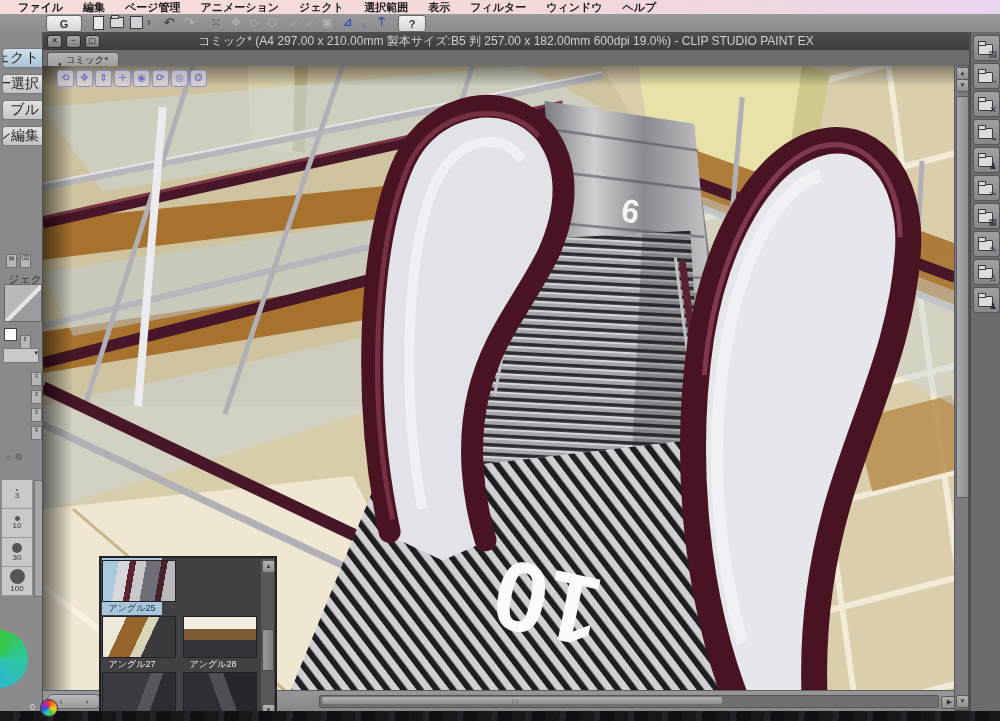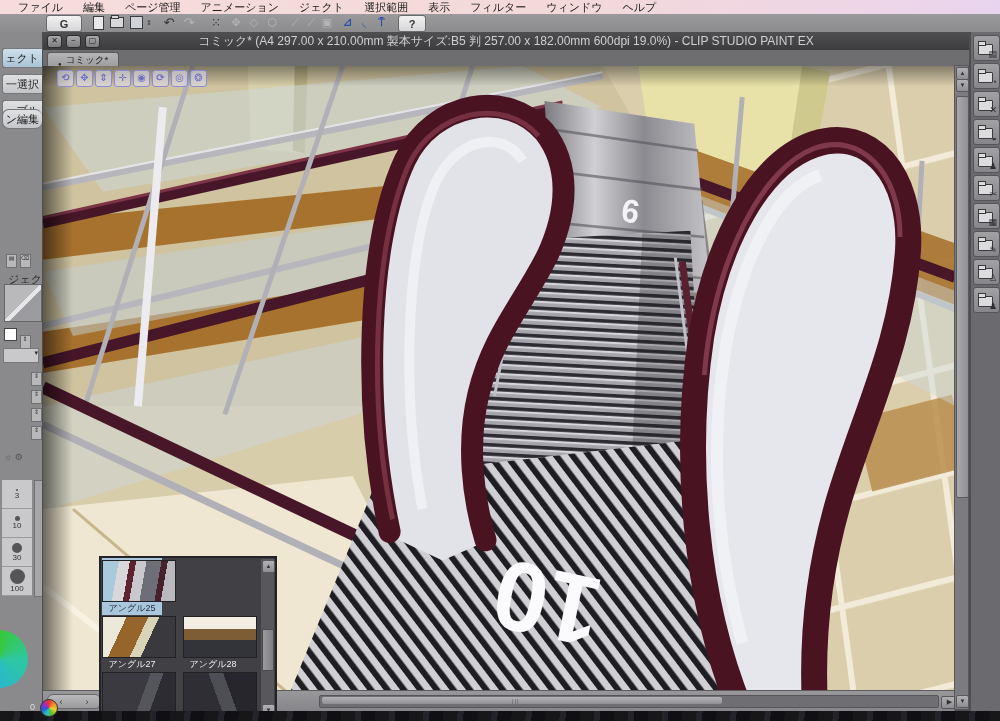--- a/index.html
+++ b/index.html
@@ -3,38 +3,38 @@
 <meta charset="utf-8">
 <style>
   html,body{margin:0;padding:0;background:#222;}
   #screen{position:relative;width:1000px;height:721px;overflow:hidden;
     font-family:"Liberation Sans","DejaVu Sans",sans-serif;
     background:#7d7d80;-webkit-font-smoothing:antialiased;}
   .abs{position:absolute;}
   
   #menubar{left:0;top:0;width:1000px;height:14px;
     background:linear-gradient(90deg,#f6dcda 0%,#f3d9d9 55%,#eed6e6 85%,#e9d4ef 100%);
-    display:flex;align-items:center;padding-left:8px;box-sizing:border-box;}
+    display:flex;align-items:center;padding-left:8px;box-sizing:border-box;font-weight:bold;}
   #menubar span{font-size:11px;color:#1c1c1c;padding:0 10px;white-space:nowrap;cursor:default;}
   
   #cmdbar{left:0;top:14px;width:1000px;height:18px;
     background:linear-gradient(#9a9a9c,#8c8c8e);border-bottom:1px solid #5f5f61;}
   .tbtn{position:absolute;top:1px;height:15px;display:flex;align-items:center;justify-content:center;
     color:#36363c;font-size:11px;}
   .raised{background:linear-gradient(#f2f2f2,#d6d6d8);border:1px solid #6a6a6c;border-radius:3px;}
   .dis{color:#b4b4b6;}
   .blue{color:#2d4fb0;font-weight:bold;}
   .minishape{display:inline-block;}
   .pageic{width:9px;height:12px;background:#e8e8ea;border:1px solid #3c3c40;}
   .folderic{width:12px;height:9px;background:#d8d8da;border:1px solid #3c3c40;position:relative;}
   .folderic::before{content:"";position:absolute;left:0;top:-3px;width:6px;height:2px;background:#d8d8da;border:1px solid #3c3c40;}
   .floppyic{width:11px;height:11px;background:#cfd3d8;border:1px solid #3c3c40;}
   
   #leftstrip{left:0;top:32px;width:42px;height:689px;background:#8a8a8c;border-right:1px solid #55555a;}
-  .subtl{position:absolute;left:2px;width:40px;height:20px;font-size:11px;color:#222;
+  .subtl{position:absolute;left:2px;width:40px;height:20px;font-size:14px;color:#222;
     display:flex;align-items:center;justify-content:flex-end;padding-right:3px;box-sizing:border-box;
     background:linear-gradient(#dfe1e3,#c3c5c8);border:1px solid #76787c;border-right:none;border-radius:3px 0 0 3px;overflow:hidden;white-space:nowrap;}
   .subtl.sel{background:linear-gradient(#cfe0ec,#a9c4d6);}
   .lsrow{position:absolute;left:0;width:42px;color:#2e2e32;font-size:9px;}
   .chipw{width:11px;height:11px;background:#fff;border:1px solid #444;display:inline-block;}
   .stp{display:inline-block;width:9px;height:12px;background:#b8b8ba;border:1px solid #707074;
     font-size:6px;line-height:6px;text-align:center;color:#333;}
   .bszrow{position:absolute;left:2px;width:30px;height:28px;background:#c9c9cb;border-bottom:1px solid #9b9b9e;
     display:flex;flex-direction:column;align-items:center;justify-content:center;color:#333;font-size:8px;}
   .dot{background:#555;border-radius:50%;}
@@ -147,21 +147,21 @@
     <div class="tbtn blue" style="left:340px;width:15px;">⊿</div>
     <div class="tbtn blue" style="left:357px;width:15px;">◟</div>
     <div class="tbtn blue" style="left:374px;width:15px;">⍑</div>
     <div class="tbtn raised" style="left:398px;width:26px;font-weight:bold;">?</div>
   </div>
 
   <div id="leftstrip" class="abs">
     <div class="subtl sel" style="top:16px;">ェクト</div>
     <div class="subtl" style="top:42px;">一選択</div>
     <div class="subtl" style="top:68px;">ブル</div>
-    <div class="subtl" style="top:77px;border-radius:7px;">ン編集</div>
+    <div class="subtl" style="top:94px;">ン編集</div>
 
     <div class="lsrow" style="top:220px;left:6px;">
       <span class="stp">▤</span>
       <span class="stp">⌫</span>
     </div>
     <div class="lsrow" style="top:240px;right:2px;text-align:right;font-size:11px;">ジェクト]</div>
     <div class="lsrow" style="top:252px;left:4px;width:36px;height:36px;background:linear-gradient(135deg,#b9b9bc 0 48%,#e6e6e8 48% 56%,#9c9ca0 56%);border:1px solid #666;"></div>
     <div class="lsrow" style="top:296px;left:4px;">
       <span class="chipw"></span>
       <span class="stp">⇕</span>

